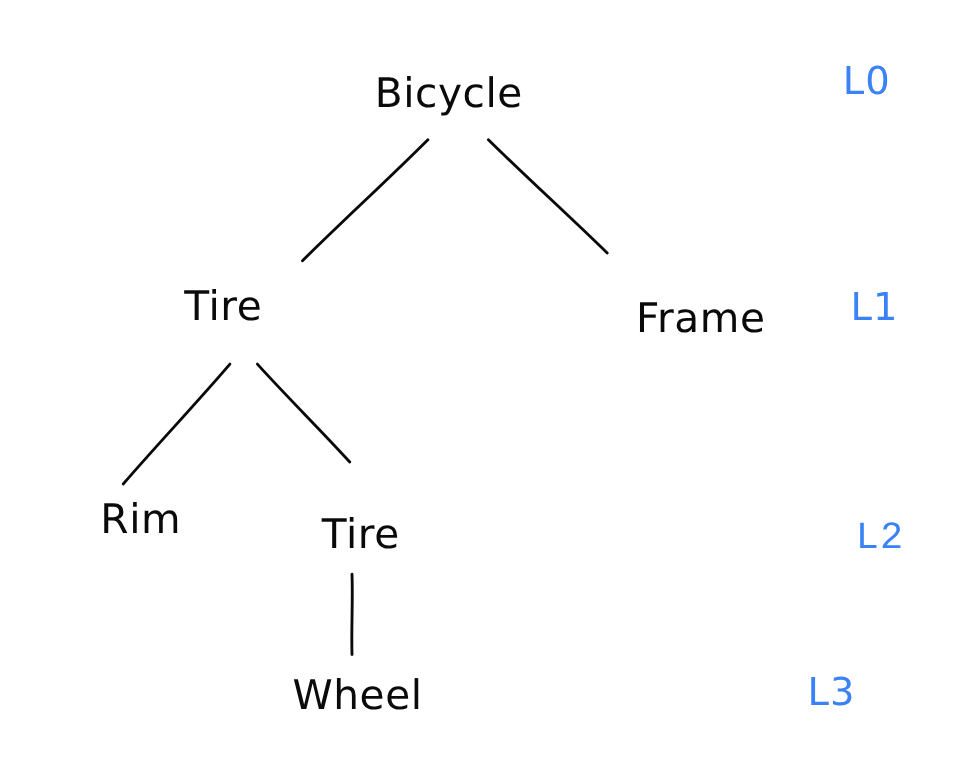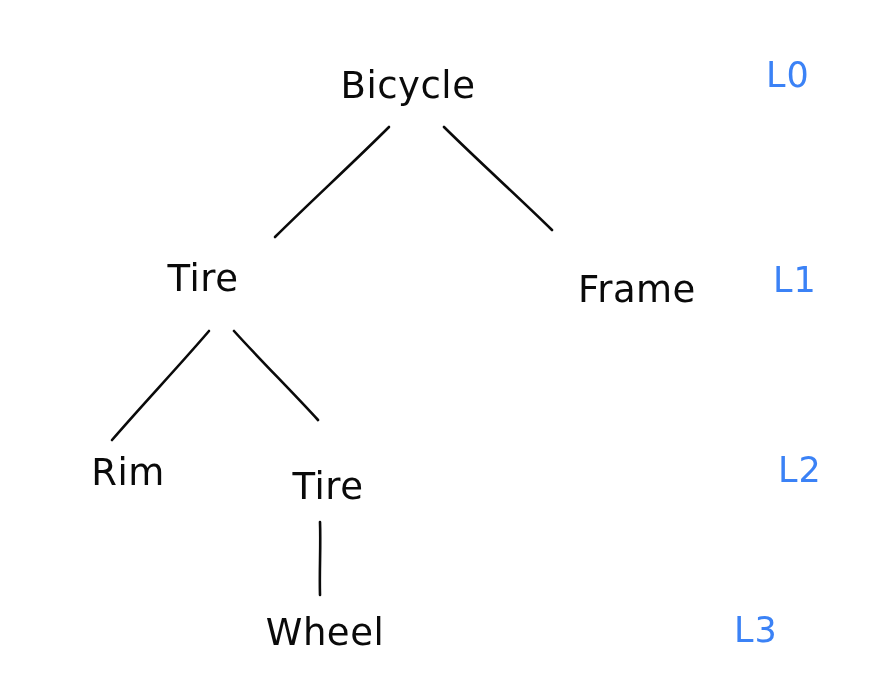--- a/index.html
+++ b/index.html
@@ -64,17 +64,17 @@
       <div class="node-label" style="left: 203px; top: 278px;">Tire</div>
       <div class="node-label" style="left: 637px; top: 289px;">Frame</div>
       <div class="node-label" style="left: 128px; top: 472px;">Rim</div>
       <div class="node-label" style="left: 328px; top: 486px;">Tire</div>
       <div class="node-label" style="left: 325px; top: 632px;">Wheel</div>
     </div>
 
   <div id="level-layer">
       <div class="level-label" style="left: 788px; top: 75px;">L0</div>
       <div class="level-label" style="left: 795px; top: 280px;">L1</div>
-      <div class="level-label" style="left: 800px; top: 470px;">L2</div>
+      <div class="level-label" style="left: 800px; top: 490px; font-family: Liberation Mono, monospace;">L2</div>
       <div class="level-label" style="left: 756px; top: 630px;">L3</div>
     </div>
 
 </div>
 
 </body></html>

